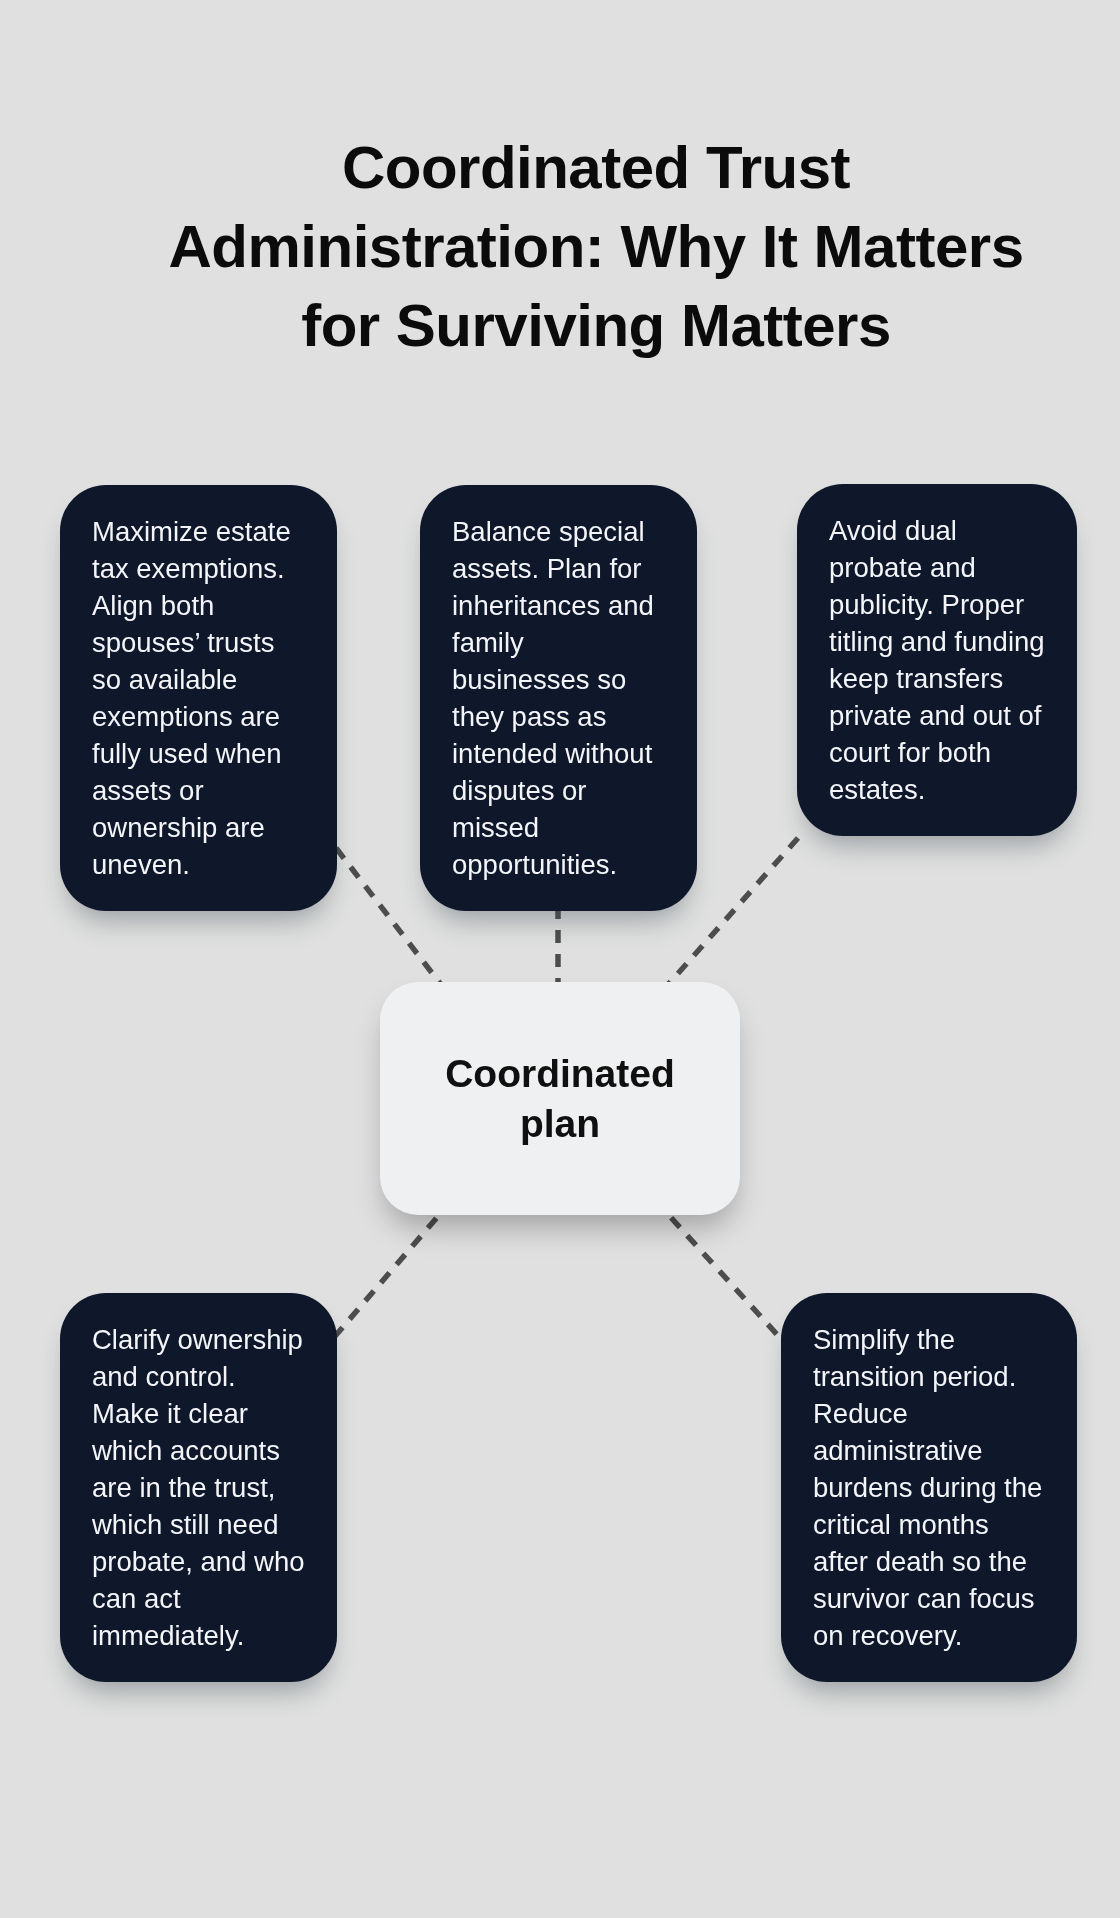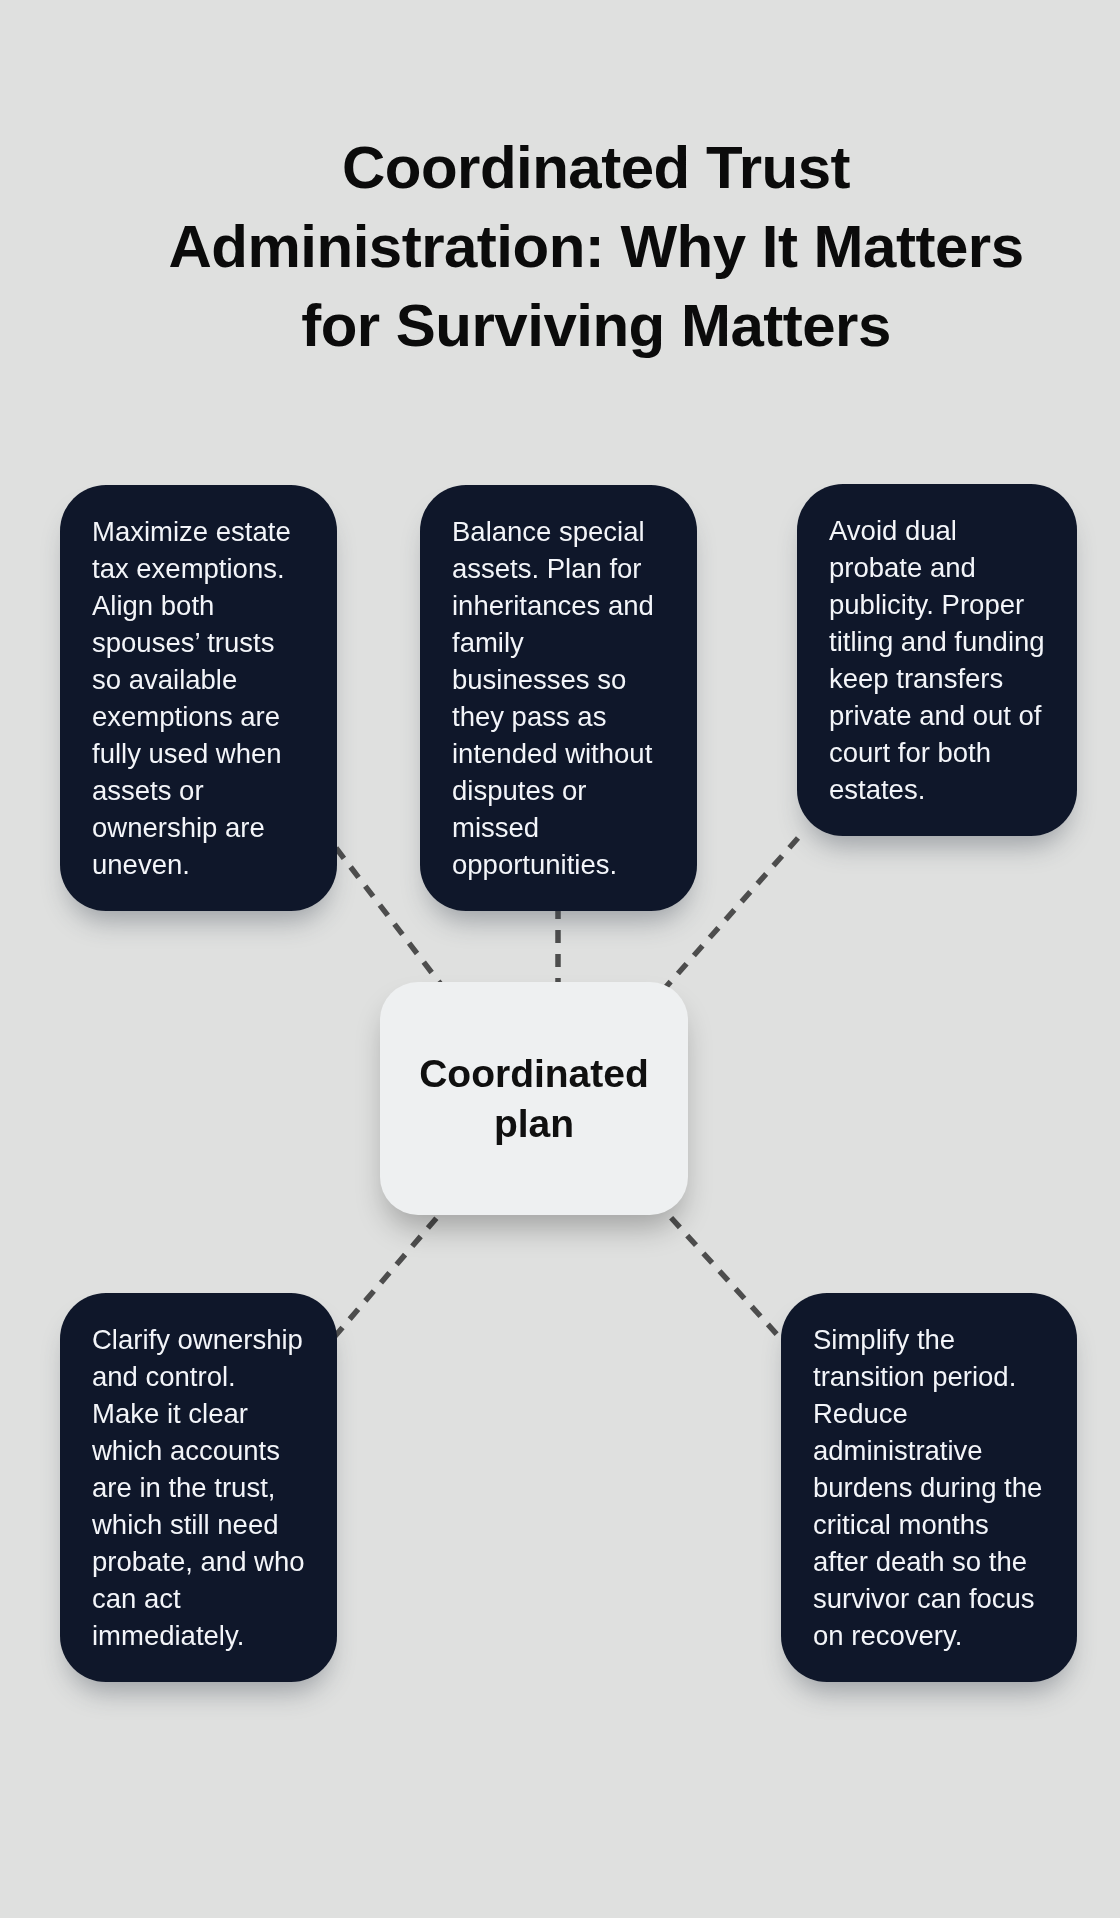--- a/index.html
+++ b/index.html
@@ -63,21 +63,21 @@
   .node-1 { left: 420px; top: 485px;  width: 277px; }
   .node-2 { left: 781px; top: 484px;  width: 280px; margin-left: 16px; }
   .node-3 { left: 60px;  top: 1293px; width: 277px; }
   .node-4 { left: 781px; top: 1293px; width: 296px; }
 
   .center-node {
     position: absolute;
     z-index: 2;
     left: 380px;
     top: 982px;
-    width: 308px;
+    width: 360px;
     height: 233px;
     background: #eef0f1;
     border-radius: 38px;
     box-shadow: 0 18px 30px -6px rgba(0, 0, 0, 0.28);
     display: flex;
     align-items: center;
     justify-content: center;
   }
   .center-node p {
     margin: 0;

